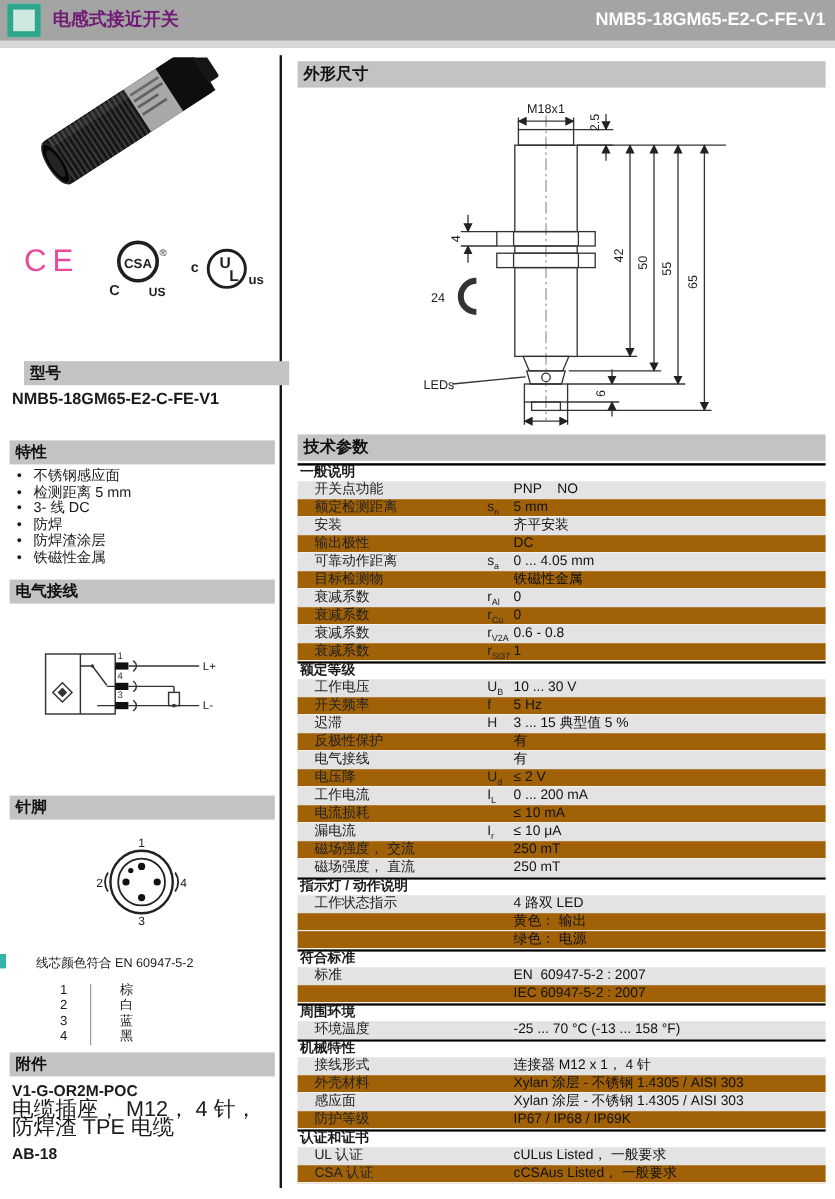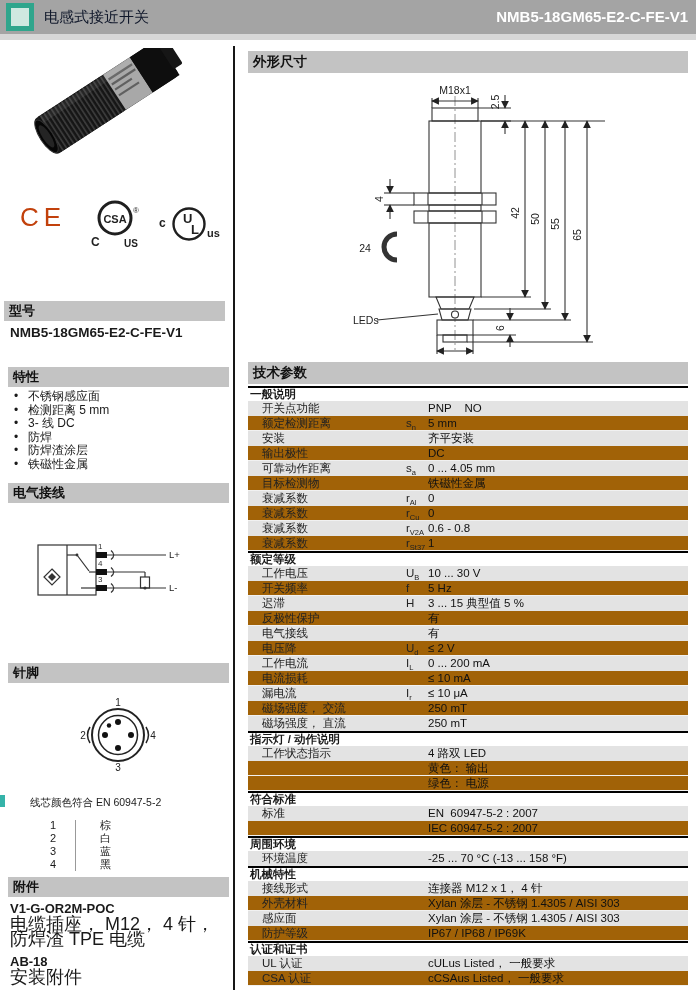--- a/index.html
+++ b/index.html
@@ -7,21 +7,21 @@
     width:696px;height:999px;position:relative;background:#fff;overflow:hidden;
     font-family:"Liberation Sans","DejaVu Sans",sans-serif;color:#1a1a1a;
     -webkit-font-smoothing:antialiased;
   }
   .abs{position:absolute}
   
   .topbar{position:absolute;left:0;top:0;width:696px;height:34px;background:#a4a4a4}
   .topstrip{position:absolute;left:0;top:34px;width:696px;height:6px;background:#d7d7d7}
   .brand-icon{position:absolute;left:6px;top:3px;width:28px;height:28px;box-sizing:border-box;
     border:5px solid #2fa58c;background:#cfe8e0}
-  .top-title{position:absolute;left:44px;top:0;height:34px;line-height:34px;color:#0f172a;font-weight:normal;font-size:15px}
+  .top-title{position:absolute;left:44px;top:0;height:34px;line-height:34px;color:#701a75;font-weight:bold;font-size:15px}
   .top-model{position:absolute;right:8px;top:0;height:34px;line-height:34px;color:#fff;font-weight:bold;font-size:15px}
   
   .vdivider{position:absolute;left:233px;top:46px;width:2px;height:944px;background:#161616}
   
   .secbar{position:absolute;background:#c3c3c3;color:#111;font-weight:bold;box-sizing:border-box;padding-left:5px}
   .secbar-l{width:221px;height:20px;line-height:20px;font-size:13px}
   .secbar-r{width:440px;height:22px;line-height:22px;font-size:13.5px}
   
   .model-text{position:absolute;left:10px;top:325px;font-weight:bold;font-size:13.5px}
   .features{position:absolute;left:12px;top:390px;width:214px}
@@ -41,21 +41,21 @@
   
   .tech-table{position:absolute;left:248px;top:386px;width:440px}
   .tt-sec{border-top:2px solid #000;height:13px;line-height:13px;font-size:11.5px;font-weight:bold;padding-left:2px}
   .tt-line{position:relative;height:14px;line-height:14.5px;font-size:11.5px;border-bottom:1px solid #f1f1f1;background:#a16207}
   .tt-line.shade{background:#e3e3e3;border-bottom-color:#e3e3e3}
   .tt-label{position:absolute;left:14px;white-space:nowrap;color:#222}
   .tt-sym{position:absolute;left:158px;white-space:nowrap;font-weight:normal;color:#222}
   .tt-sym sub{font-size:7.5px}
   .tt-val{position:absolute;left:180px;white-space:nowrap;color:#111}
   
-  .ce-mark{position:absolute;left:20px;top:202px;font-size:26px;letter-spacing:5px;color:#c2410c;font-weight:500}
+  .ce-mark{position:absolute;left:20px;top:202px;font-size:26px;letter-spacing:5px;color:#ec4899;font-weight:500}
   svg text{font-family:"Liberation Sans","DejaVu Sans",sans-serif}
 </style>
 </head>
 <body>
 
 <div class="topbar">
   <div class="brand-icon"></div>
   <div class="top-title">电感式接近开关</div>
   <div class="top-model">NMB5-18GM65-E2-C-FE-V1</div>
 </div>
@@ -94,21 +94,21 @@
   <text x="38" y="49" font-size="10" font-weight="bold" fill="#1f1f1f">US</text>
 </svg>
 <svg class="abs" style="left:156px;top:203px" width="66" height="44" viewBox="0 0 66 44">
   <text x="3" y="24" font-size="12" font-weight="bold" fill="#1f1f1f">c</text>
   <circle cx="33" cy="21" r="15.5" fill="none" stroke="#1f1f1f" stroke-width="2.4"></circle>
   <text x="27" y="20" font-size="13" font-weight="bold" fill="#1f1f1f">U</text>
   <text x="35" y="31" font-size="13" font-weight="bold" fill="#1f1f1f">L</text>
   <text x="51" y="34" font-size="11" font-weight="bold" fill="#1f1f1f">us</text>
 </svg>
 
-<div class="secbar secbar-l" style="left:4px;top:301px">型号</div>
+<div class="secbar secbar-l" style="left:20px;top:301px">型号</div>
 <div class="model-text">NMB5-18GM65-E2-C-FE-V1</div>
 
 <div class="secbar secbar-l" style="left:8px;top:367px">特性</div>
 <div class="features">
     <div class="feat">不锈钢感应面</div>
     <div class="feat">检测距离 5 mm</div>
     <div class="feat">3- 线 DC</div>
     <div class="feat">防焊</div>
     <div class="feat">防焊渣涂层</div>
     <div class="feat">铁磁性金属</div>
@@ -182,21 +182,20 @@
       <span class="wc-color">黑</span>
     </div>
   </div>
 
 <div class="secbar secbar-l" style="left:8px;top:877px">附件</div>
 <div class="accessories">
     <div class="acc-name">V1-G-OR2M-POC</div>
     <div class="acc-desc">电缆插座， M12， 4 针，</div>
     <div class="acc-desc">防焊渣 TPE 电缆</div>
     <div class="acc-name">AB-18</div>
-    <div class="acc-desc">安装附件</div>
   </div>
 
 <div class="secbar secbar-r" style="left:248px;top:51px">外形尺寸</div>
 
 <svg class="abs" style="left:325px;top:80px" width="310" height="276" viewBox="0 0 310 276" fill="none" stroke="#333" stroke-width="1.1">
   <defs>
     <marker id="ah" viewBox="0 0 10 10" refX="9" refY="5" markerWidth="7" markerHeight="7" orient="auto-start-reverse">
       <path d="M0,0 L10,5 L0,10 z" fill="#222" stroke="none"></path>
     </marker>
   </defs>

